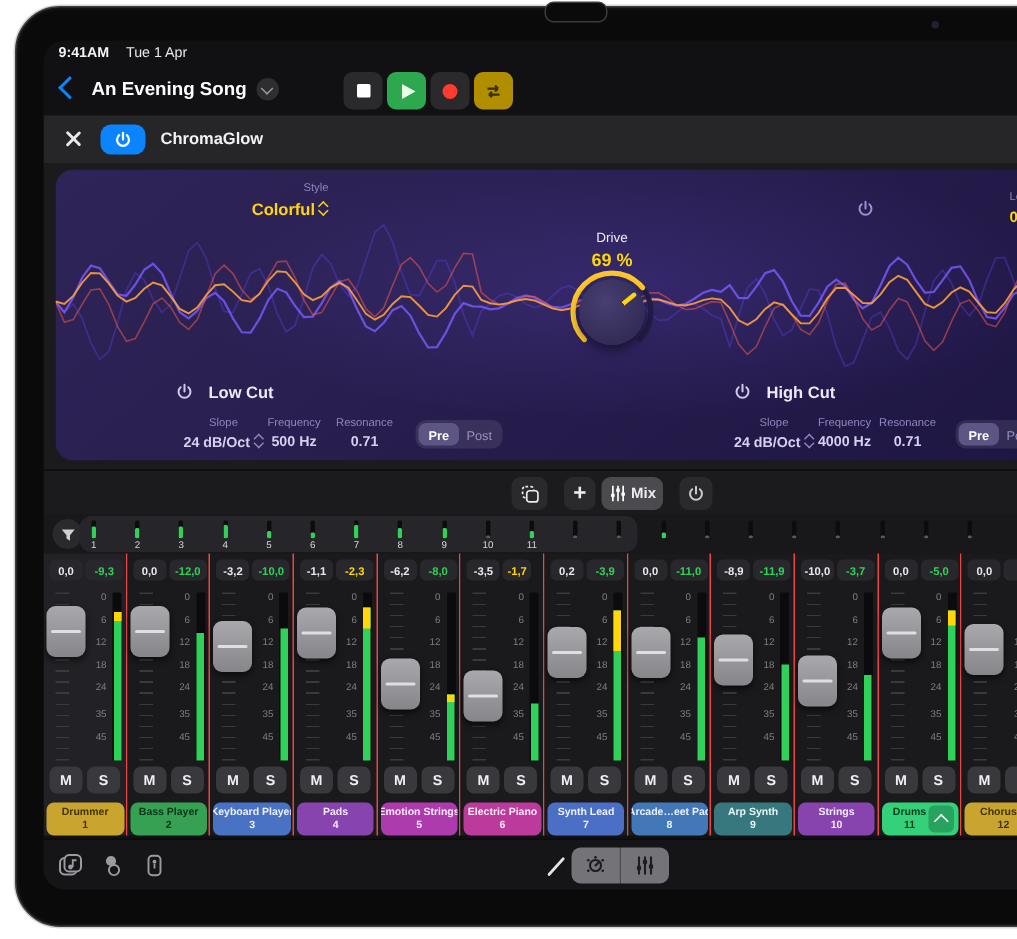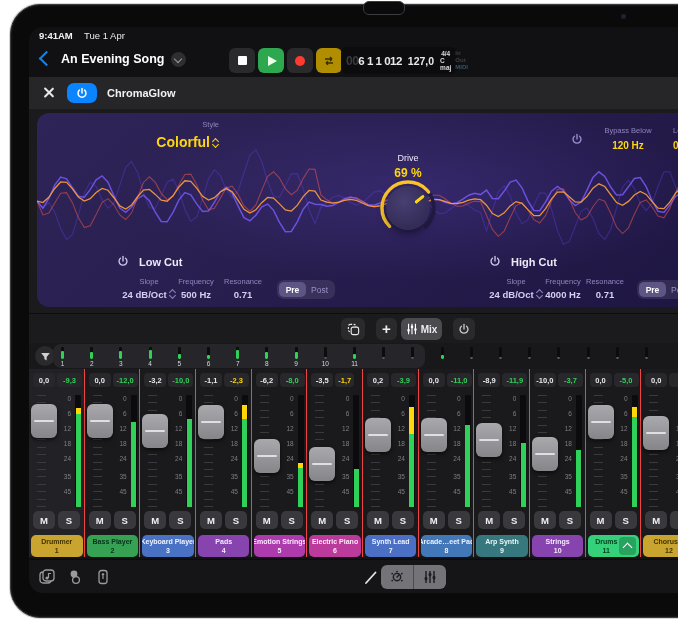--- a/index.html
+++ b/index.html
@@ -141,35 +141,20 @@
       <div class="abs tbtn" style="left:258px;">
           <div class="rec-glyph"></div>
         </div>
       <div class="abs tbtn cycle" style="left:287px;">
         <svg width="14" height="12" viewBox="0 0 14 12">
           <path d="M3 4 H10 M10 4 L8 2 M10 4 L8 6" stroke="#3a3000" stroke-width="1.5" fill="none"></path>
           <path d="M11 8 H4 M4 8 L6 6.2 M4 8 L6 9.8" stroke="#3a3000" stroke-width="1.5" fill="none"></path>
         </svg>
       </div>
 
-      <div class="abs lcd">
-        <span class="pos-dim" style="margin-left:5px;">00</span>
-        <span class="pos">6 1 1 012</span>
-        <span class="sep"></span>
-        <span class="tempo">127,0</span>
-        <span class="sep"></span>
-        <span class="sigkey">
-            <b>4/4</b>
-            <b>C maj</b>
-          </span>
-        <span class="dimblock" style="margin-left:4px;">
-            <i>In Out</i>
-            <em>MIDI</em>
-          </span>
-      </div>
 
     </div>
 
     <div class="abs plugin-header">
       <div class="abs close-x"></div>
       <div class="abs pwr-blue">
         <svg width="12" height="12" viewBox="0 0 16 16">
           <path d="M8 2 V8" stroke="#fff" stroke-width="2" stroke-linecap="round"></path>
           <path d="M4.6 4.2 a5.3 5.3 0 1 0 6.8 0" fill="none" stroke="#fff" stroke-width="2" stroke-linecap="round"></path>
         </svg>
@@ -182,31 +167,27 @@
 
         <svg class="abs" style="left:0;top:28px;" width="690" height="120" viewBox="0 0 700 120">
             <path d="M0,60 L6,67.1 L12,61.8 L18,71.3 L24,88.2 L30,99.1 L36,94.0 L42,74.4 L48,52.2 L54,40.8 L60,45.3 L66,58.6 L72,67.3 L78,61.9 L84,44.1 L90,25.8 L96,20.0 L102,31.0 L108,51.3 L114,66.7 L120,67.5 L126,55.1 L132,41.0 L138,37.8 L144,49.5 L150,68.4 L156,80.5 L162,76.3 L168,57.9 L174,37.5 L180,28.2 L186,34.3 L192,48.2 L198,56.4 L204,50.0 L210,31.6 L216,13.3 L222,8.1 L228,19.7 L234,40.2 L240,55.4 L246,56.1 L252,44.5 L258,32.4 L264,32.3 L270,47.2 L276,68.9 L282,83.1 L288,66.3 L294,61.5 L300,56.2 L306,54.4 L312,57.0 L318,61.6 L324,64.1 L330,62.1 L336,56.4 L342,51.0 L348,49.5 L354,53.1 L360,59.0 L366,63.3 L372,63.1 L378,59.5 L384,56.1 L390,56.5 L396,61.4 L402,68.3 L408,72.7 L414,72.2 L420,67.7 L426,63.0 L432,61.7 L438,64.7 L444,69.4 L450,71.7 L456,90.5 L462,70.0 L468,50.6 L474,44.7 L480,54.9 L486,72.2 L492,83.0 L498,79.2 L504,64.6 L510,51.7 L516,52.3 L522,68.4 L528,90.3 L534,103.9 L540,101.2 L546,85.8 L552,70.5 L558,67.2 L564,77.8 L570,93.0 L576,99.2 L582,88.9 L588,66.7 L594,46.0 L600,38.9 L606,47.4 L612,62.2 L618,69.6 L624,62.4 L630,45.1 L636,30.5 L642,30.4 L648,45.9 L654,67.0 L660,79.6 L666,76.2 L672,61.2 L678,47.3 L684,46.1 L690,58.7 L696,75.1" fill="none" stroke="#5a3fd8" stroke-opacity="0.4" stroke-width="1.2"></path>
             <path d="M0,60 L6,67.4 L12,57.4 L18,43.9 L24,35.7 L30,37.5 L36,46.6 L42,55.2 L48,56.1 L54,48.5 L60,38.5 L66,34.5 L72,40.9 L78,54.6 L84,67.2 L90,71.4 L96,66.2 L102,57.7 L108,54.1 L114,59.8 L120,71.4 L126,80.8 L132,81.1 L138,71.6 L144,58.8 L150,51.4 L156,53.8 L162,62.9 L168,70.6 L174,70.2 L180,61.3 L186,50.5 L192,46.1 L198,52.1 L204,65.2 L210,76.9 L216,80.1 L222,74.4 L228,65.9 L234,63.1 L240,69.5 L246,81.6 L252,91.1 L258,90.9 L264,81.1 L270,68.4 L276,61.1 L282,63.3 L288,63.5 L294,65.3 L300,64.6 L306,61.3 L312,57.6 L318,55.9 L324,57.3 L330,60.8 L336,63.7 L342,64.2 L348,62.0 L354,59.3 L360,58.5 L366,60.5 L372,64.2 L378,66.9 L384,66.8 L390,63.8 L396,60.1 L402,58.1 L408,58.8 L414,61.3 L420,62.8 L426,61.7 L432,58.1 L438,54.1 L444,52.2 L450,53.5 L456,48.9 L462,57.5 L468,57.7 L474,49.9 L480,40.9 L486,38.8 L492,46.6 L498,59.8 L504,69.6 L510,69.8 L516,60.9 L522,50.0 L528,45.2 L534,49.5 L540,58.8 L546,64.6 L552,61.0 L558,49.0 L564,36.1 L570,30.4 L576,35.1 L582,45.8 L588,54.0 L594,53.6 L600,45.6 L606,37.2 L612,36.3 L618,45.4 L624,59.7 L630,70.5 L636,71.6 L642,64.1 L648,55.0 L654,52.4 L660,58.9 L666,69.6 L672,76.3 L678,73.1 L684,61.5 L690,49.1 L696,44.1" fill="none" stroke="#7b5cff" stroke-opacity="0.8" stroke-width="1.5"></path>
             <path d="M0,60 L6,74.1 L12,72.2 L18,62.0 L24,52.2 L30,51.5 L36,61.9 L42,77.0 L48,86.9 L54,85.1 L60,73.7 L66,61.6 L72,57.6 L78,63.9 L84,74.2 L90,78.8 L96,72.0 L102,56.4 L108,41.2 L114,35.4 L120,41.1 L126,52.2 L132,58.7 L138,55.0 L144,43.5 L150,33.2 L156,32.7 L162,43.6 L168,59.0 L174,69.0 L180,67.5 L186,57.1 L192,46.7 L198,44.9 L204,53.2 L210,65.0 L216,70.4 L222,64.2 L228,49.2 L234,35.0 L240,30.3 L246,36.7 L252,47.7 L258,53.6 L264,49.2 L270,37.3 L276,27.5 L282,27.9 L288,53.9 L294,58.8 L300,61.9 L306,61.7 L312,59.0 L318,56.5 L324,56.7 L330,60.0 L336,64.1 L342,66.1 L348,64.5 L354,60.4 L360,56.5 L366,55.5 L372,57.7 L378,61.0 L384,62.6 L390,60.9 L396,57.1 L402,54.1 L408,54.2 L414,57.7 L420,62.4 L426,65.4 L432,65.0 L438,62.3 L444,60.1 L450,60.7 L456,74.4 L462,88.8 L468,95.8 L474,90.5 L480,76.9 L486,64.6 L492,61.7 L498,68.9 L504,78.9 L510,82.3 L516,74.6 L522,60.1 L528,48.4 L534,47.6 L540,57.9 L546,71.7 L552,79.3 L558,76.0 L564,65.8 L570,58.0 L576,60.3 L582,72.4 L588,86.6 L594,93.0 L600,87.2 L606,73.4 L612,61.4 L618,59.0 L624,66.1 L630,75.2 L636,77.0 L642,67.5 L648,51.4 L654,38.6 L660,36.7 L666,45.7 L672,57.8 L678,63.4 L684,58.4 L690,47.2 L696,39.3" fill="none" stroke="#ff5c4a" stroke-opacity="0.5" stroke-width="1.1"></path>
             <path d="M0,60 L6,61.6 L12,56.2 L18,47.3 L24,40.7 L30,41.0 L36,47.7 L42,56.0 L48,60.1 L54,57.6 L60,51.4 L66,47.2 L72,49.1 L78,56.7 L84,65.0 L90,68.1 L96,64.0 L102,55.7 L108,49.0 L114,48.3 L120,53.3 L126,59.1 L132,60.2 L138,54.7 L144,45.8 L150,39.5 L156,40.1 L162,47.0 L168,55.2 L174,59.1 L180,56.6 L186,50.8 L192,47.4 L198,50.5 L204,59.3 L210,68.4 L216,72.3 L222,69.0 L228,61.7 L234,56.4 L240,57.0 L246,62.9 L252,69.1 L258,70.2 L264,64.5 L270,55.5 L276,49.3 L282,49.9 L288,59.0 L294,61.2 L300,62.1 L306,61.1 L312,59.3 L318,58.3 L324,59.3 L330,62.0 L336,64.7 L342,65.8 L348,64.9 L354,62.8 L360,61.3 L366,61.7 L372,63.6 L378,65.4 L384,65.6 L390,63.6 L396,60.7 L402,58.7 L408,58.7 L414,60.4 L420,62.3 L426,62.7 L432,61.3 L438,59.1 L444,57.9 L450,58.7 L456,64.3 L462,72.7 L468,75.8 L474,72.0 L480,65.0 L486,60.6 L492,62.3 L498,68.8 L504,74.7 L510,74.8 L516,67.8 L522,57.9 L528,50.9 L534,50.7 L540,55.8 L546,61.0 L552,61.2 L558,55.2 L564,47.0 L570,42.6 L576,45.3 L582,53.5 L588,61.6 L594,64.3 L600,60.4 L606,53.9 L612,50.4 L618,53.3 L624,60.7 L630,67.3 L636,67.7 L642,61.2 L648,51.9 L654,45.8 L660,46.4 L666,51.9 L672,57.0 L678,56.7 L684,50.3 L690,42.0 L696,37.8" fill="none" stroke="#ffa03c" stroke-opacity="0.9" stroke-width="1.3"></path>
           </svg>
 
         <div class="abs" style="left:104px;top:7px;width:78px;text-align:right;">
           <div class="mini-label">Style</div>
-          <div class="gold" style="font-size:14px;margin-top:5px;white-space:nowrap;"><span>Colorful</span><span class="dd-chevs"></span></div>
+          <div class="gold" style="font-size:11px;margin-top:5px;white-space:nowrap;"><span>Colorful</span><span class="dd-chevs"></span></div>
         </div>
 
         <svg class="abs pwr-icon" style="left:534px;top:20px;" viewBox="0 0 16 16">
           <path d="M8 2 V8" stroke="#9a8fd0" stroke-width="1.8" stroke-linecap="round"></path>
           <path d="M4.6 4.2 a5.3 5.3 0 1 0 6.8 0" fill="none" stroke="#9a8fd0" stroke-width="1.8" stroke-linecap="round"></path>
         </svg>
-        <div class="abs" style="left:552px;top:13px;width:78px;text-align:center;">
-          <div class="mini-label">Bypass Below</div>
-          <div class="gold" style="font-size:10px;margin-top:5px;">120 Hz</div>
-        </div>
         <div class="abs" style="left:636px;top:13px;width:54px;text-align:left;">
           <div class="mini-label">Level</div>
           <div class="gold" style="font-size:10px;margin-top:5px;">0.0</div>
         </div>
 
         <div class="abs" style="left:331px;top:40px;width:80px;text-align:center;color:#ece9f8;font-size:9px;">Drive</div>
         <div class="abs gold" style="left:331px;top:53px;width:80px;text-align:center;font-size:12px;">69 %</div>
         <svg class="abs" style="left:339px;top:63px;" width="64" height="64" viewBox="0 0 64 64">
           <circle cx="32" cy="32" r="26" fill="none" stroke="#241d48" stroke-width="3.5" stroke-linecap="round" stroke-dasharray="122.5 163.4" transform="rotate(135 32 32)"></circle>
           <circle cx="32" cy="32" r="26" fill="none" stroke="#ffc82e" stroke-width="3.5" stroke-linecap="round" stroke-dasharray="84.5 163.4" transform="rotate(135 32 32)"></circle>

